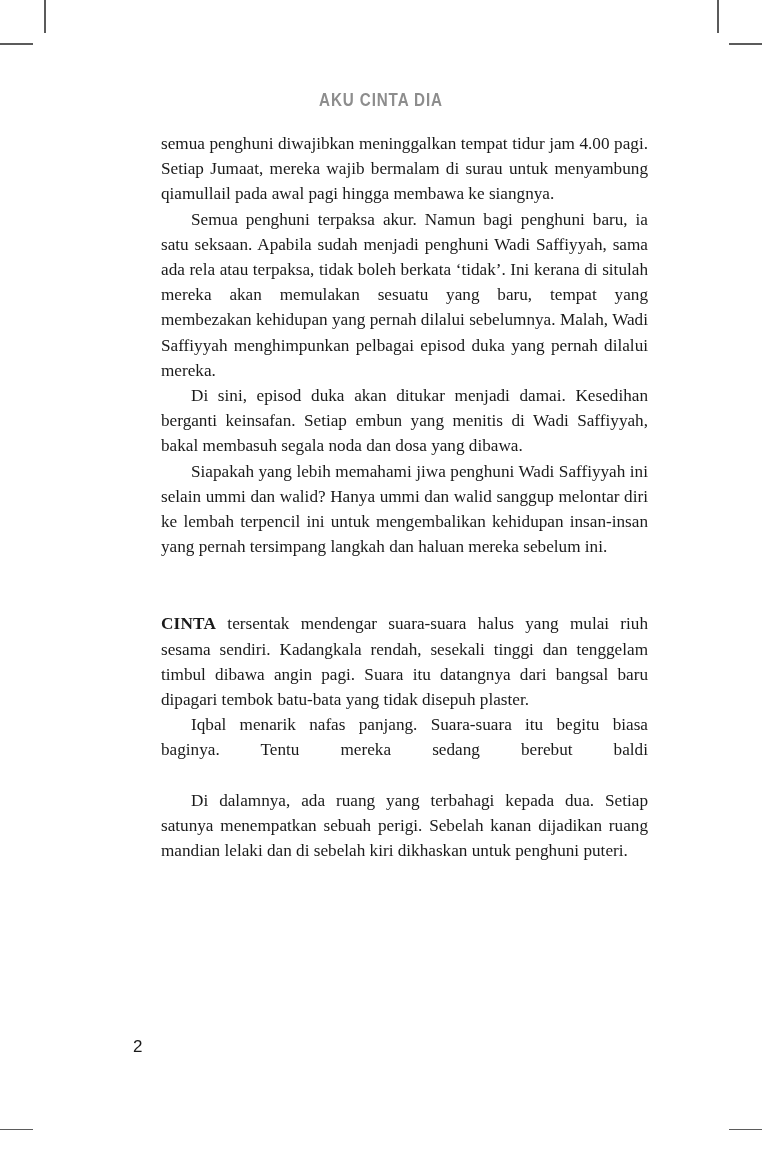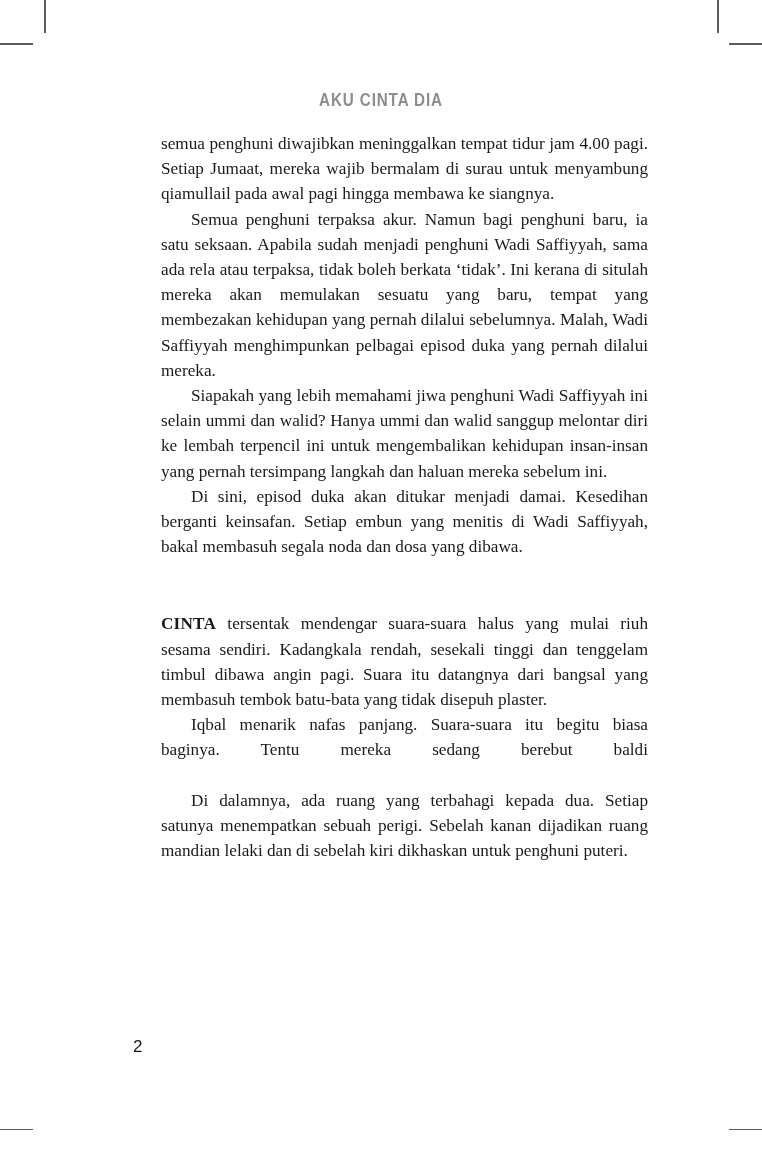--- a/index.html
+++ b/index.html
@@ -114,27 +114,27 @@
   <div class="crop h crop-br-h"></div>
 
   <div class="running-header">AKU CINTA DIA</div>
 
   <div class="text-column">
 
     <p class="para no-indent">semua penghuni diwajibkan meninggalkan tempat tidur jam 4.00 pagi. Setiap Jumaat, mereka wajib bermalam di surau untuk menyambung qiamullail pada awal pagi hingga membawa ke siangnya.</p>
 
     <p class="para">Semua penghuni terpaksa akur. Namun bagi penghuni baru, ia satu seksaan. Apabila sudah menjadi penghuni Wadi Saffiyyah, sama ada rela atau terpaksa, tidak boleh berkata ‘tidak’. Ini kerana di situlah mereka akan memulakan sesuatu yang baru, tempat yang membezakan kehidupan yang pernah dilalui sebelumnya. Malah, Wadi Saffiyyah menghimpunkan pelbagai episod duka yang pernah dilalui mereka.</p>
 
+    <p class="para">Di sini, episod duka akan ditukar menjadi damai. Kesedihan berganti keinsafan. Setiap embun yang menitis di Wadi Saffiyyah, bakal membasuh segala noda dan dosa yang dibawa.</p>
+
     <p class="para">Siapakah yang lebih memahami jiwa penghuni Wadi Saffiyyah ini selain ummi dan walid? Hanya ummi dan walid sanggup melontar diri ke lembah terpencil ini untuk mengembalikan kehidupan insan-insan yang pernah tersimpang langkah dan haluan mereka sebelum ini.</p>
-
-    <p class="para">Di sini, episod duka akan ditukar menjadi damai. Kesedihan berganti keinsafan. Setiap embun yang menitis di Wadi Saffiyyah, bakal membasuh segala noda dan dosa yang dibawa.</p>
 
     <div class="section-gap"></div>
 
-    <p class="para no-indent"><span class="lead-in">CINTA</span><span> tersentak mendengar suara-suara halus yang mulai riuh sesama sendiri. Kadangkala rendah, sesekali tinggi dan tenggelam timbul dibawa angin pagi. Suara itu datangnya dari bangsal yang membasuh tembok batu-bata yang tidak disepuh plaster.</span></p>
+    <p class="para no-indent"><span class="lead-in">CINTA</span><span> tersentak mendengar suara-suara halus yang mulai riuh sesama sendiri. Kadangkala rendah, sesekali tinggi dan tenggelam timbul dibawa angin pagi. Suara itu datangnya dari bangsal baru dipagari tembok batu-bata yang tidak disepuh plaster.</span></p>
 
     <p class="para run-on">Iqbal menarik nafas panjang. Suara-suara itu begitu biasa baginya. Tentu mereka sedang berebut baldi</p>
 
     <p class="para">Di dalamnya, ada ruang yang terbahagi kepada dua. Setiap satunya menempatkan sebuah perigi. Sebelah kanan dijadikan ruang mandian lelaki dan di sebelah kiri dikhaskan untuk penghuni puteri.</p>
 
   </div>
 
   <div class="folio">2</div>
 
 </div>

